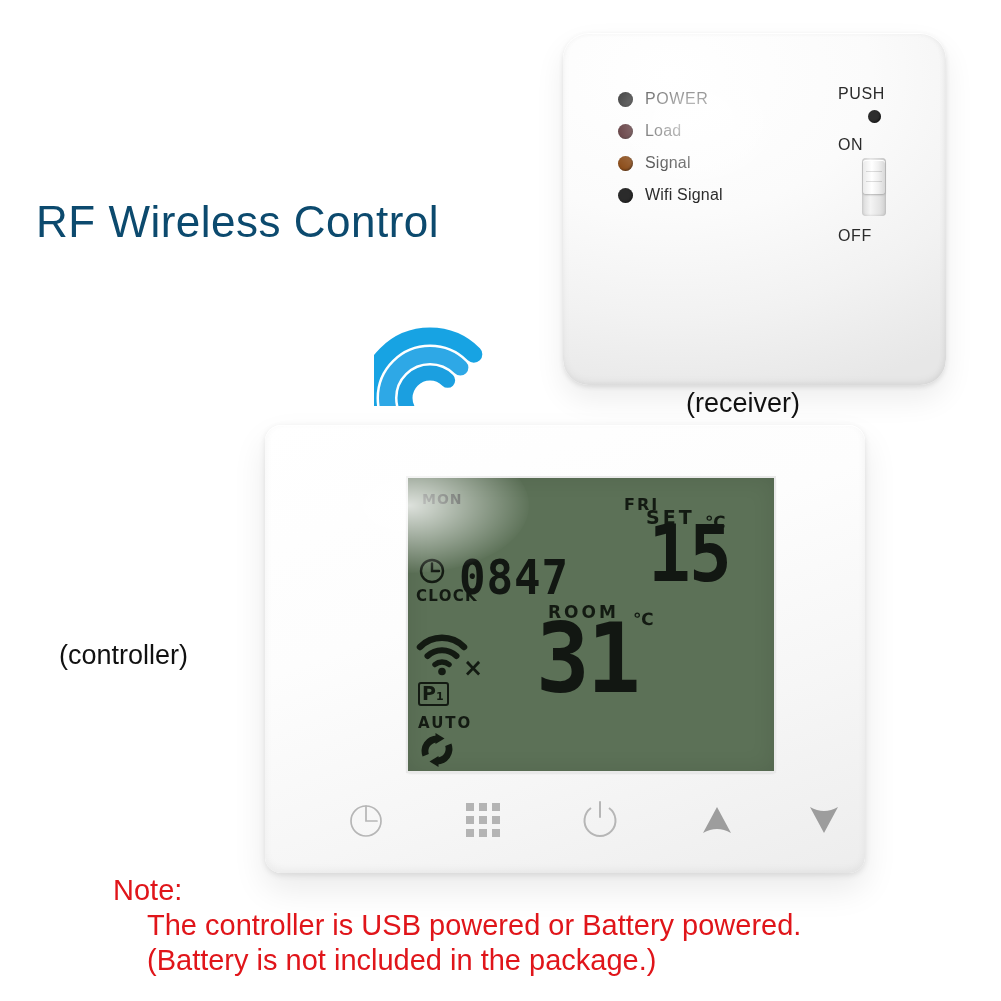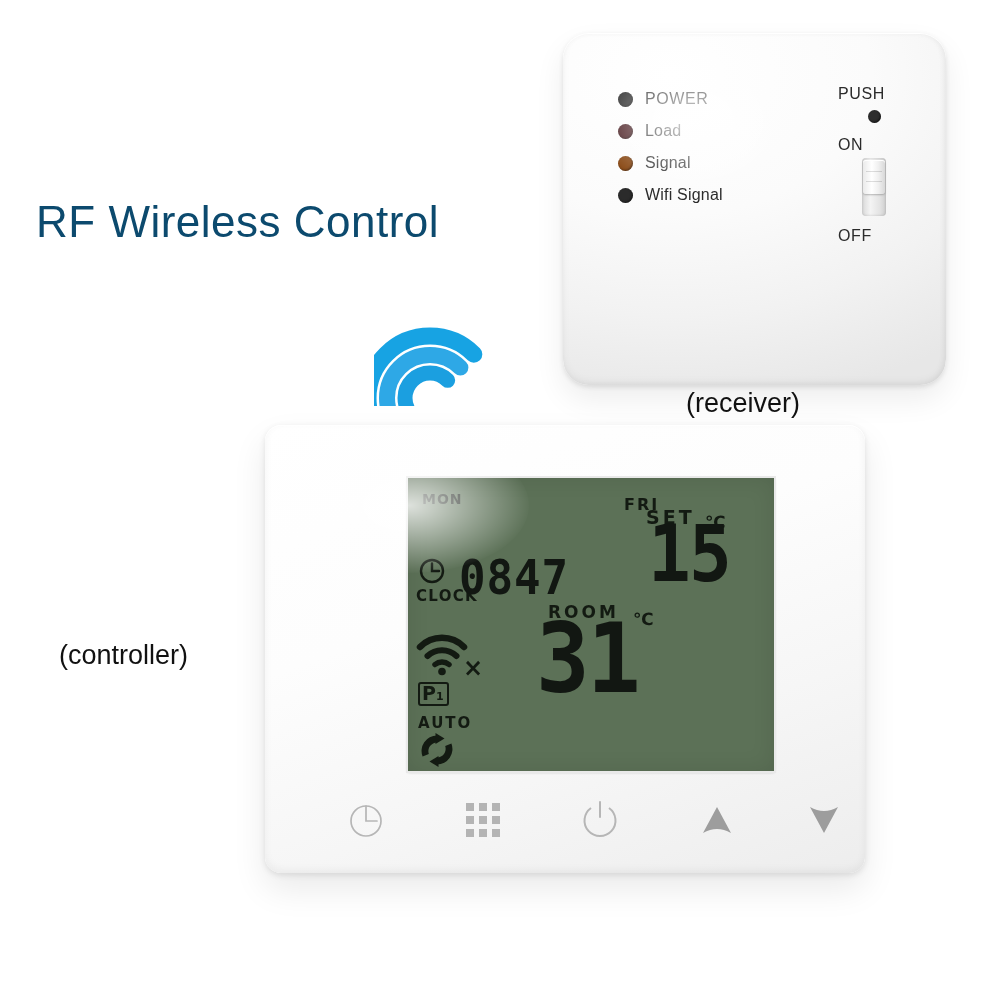--- a/index.html
+++ b/index.html
@@ -317,14 +317,19 @@
           <svg width="40" height="34" viewBox="0 0 40 34">
             <path d="M20 30 L6 4 Q20 12 34 4 Z" fill="#9d9d9d"></path>
           </svg>
         </span>
       </div>
     </div>
   </div>
 
   <div id="controller-caption">(controller)</div>
 
+  <div id="note">
+    <div class="n-title">Note:</div>
+    <div class="n-line">The controller is USB powered or Battery powered.</div>
+    <div class="n-line">(Battery is not included in the package.)</div>
+  </div>
 
 </div>
 
 </body></html>

